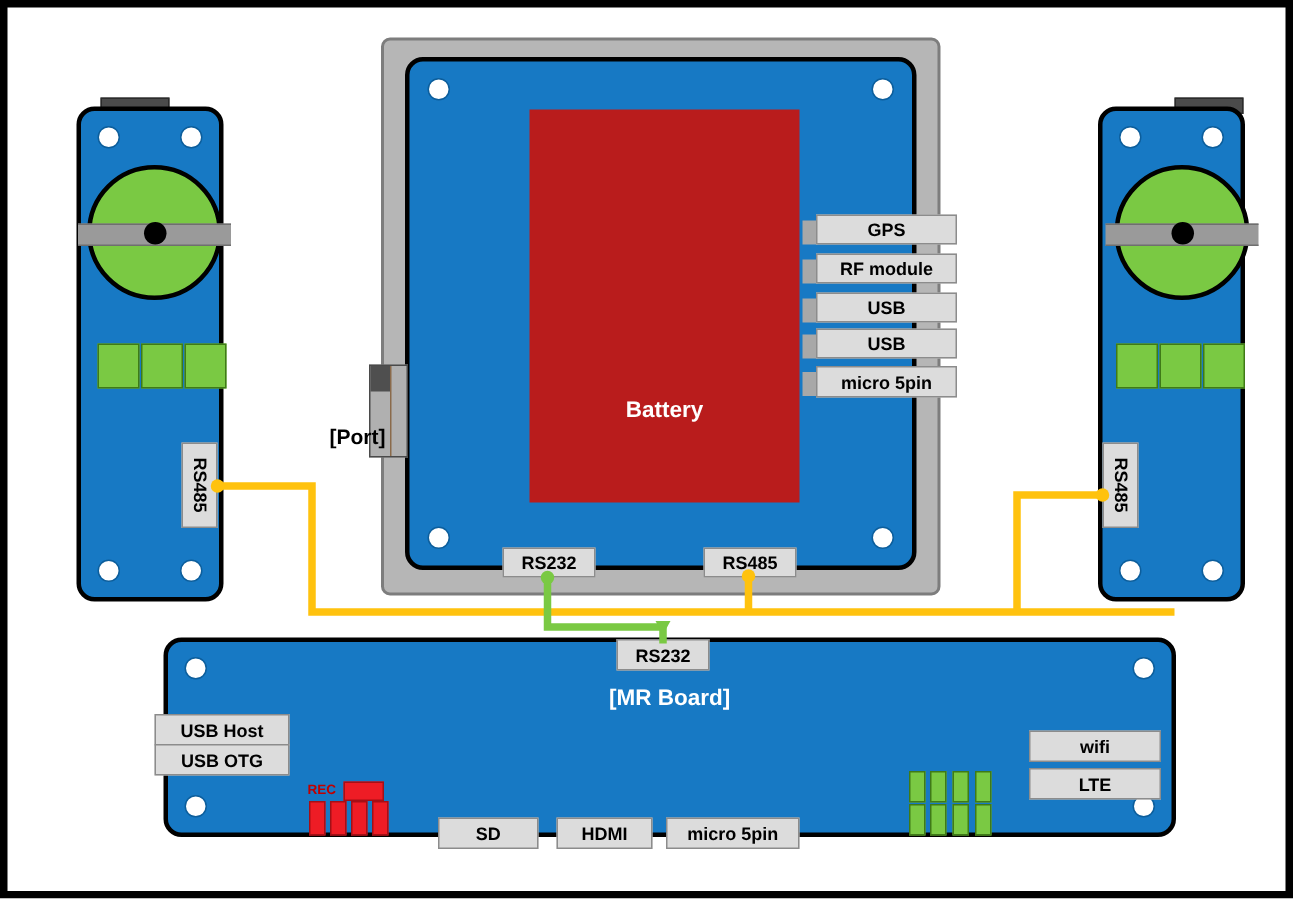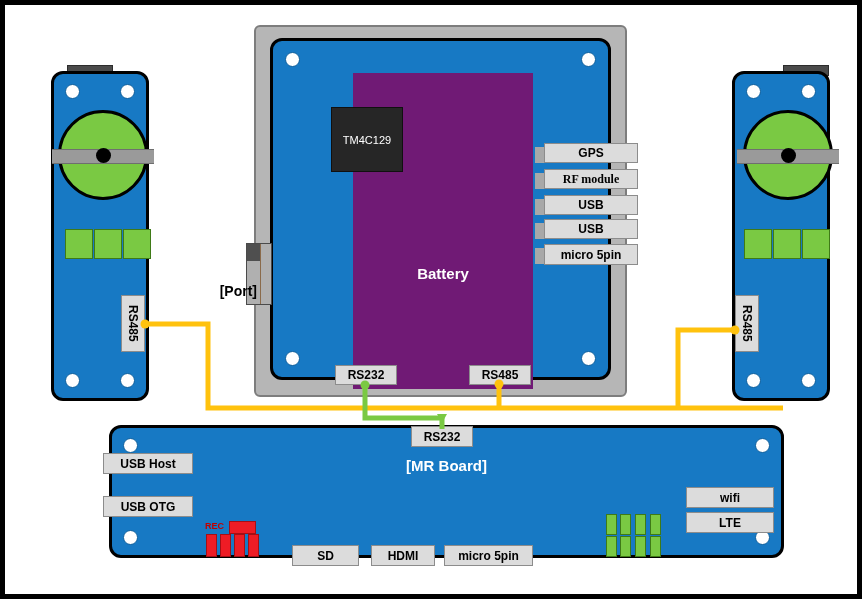--- a/index.html
+++ b/index.html
@@ -40,22 +40,22 @@
   #controller-board{
     left:265px;top:33px;width:341px;height:342px;
   }
   .ctrl-title{
     position:absolute;left:0;right:0;top:40px;
     text-align:center;color:#ffffff;
     font-size:16px;font-weight:bold;
     letter-spacing:.3px;
   }
   #battery{
-    left:348px;top:68px;width:180px;height:316px;
-    background:#701a75;
+    left:348px;top:68px;width:180px;height:262px;
+    background:#b91c1c;
   }
   .battery-label{
     position:absolute;left:0;right:0;top:192px;
     text-align:center;color:#ffffff;
     font-size:15px;font-weight:bold;
   }
   #mcu-tm4c{
     left:326px;top:102px;width:72px;height:65px;
     background:#262626;
     border:1px solid #101010;
@@ -73,21 +73,21 @@
     text-align:center;
     white-space:nowrap;
   }
   .port-v{
     writing-mode:vertical-rl;
     text-orientation:mixed;
   }
 
   
   #port-gps{left:539px;top:138px;width:94px;height:20px;}
-  #port-rf{left:539px;top:164px;width:94px;height:20px;font-family:Liberation Serif, serif;}
+  #port-rf{left:539px;top:164px;width:94px;height:20px;}
   #port-usb1{left:539px;top:190px;width:94px;height:20px;}
   #port-usb2{left:539px;top:214px;width:94px;height:20px;}
   #port-micro5{left:539px;top:239px;width:94px;height:21px;}
   .port-stub{
     position:absolute;
     background:#a8a8a8;
     width:10px;
   }
 
   
@@ -166,21 +166,21 @@
     text-align:center;color:#ffffff;
     font-size:15px;font-weight:bold;
   }
   #chip-arm{
     left:402px;top:458px;width:67px;height:63px;
     background:#262626;border:1px solid #101010;
     color:#ffffff;font-size:10.5px;line-height:1.15;
     display:flex;align-items:center;justify-content:center;
     text-align:center;
   }
-  #port-usbhost{left:98px;top:448px;width:90px;height:21px;}
+  #port-usbhost{left:98px;top:471px;width:90px;height:21px;}
   #port-usbotg{left:98px;top:491px;width:90px;height:21px;}
   #port-wifi{left:681px;top:482px;width:88px;height:21px;}
   #port-lte{left:681px;top:507px;width:88px;height:21px;}
   #port-sd{left:287px;top:540px;width:67px;height:21px;}
   #port-hdmi{left:366px;top:540px;width:64px;height:21px;}
   #port-micro5-mr{left:439px;top:540px;width:89px;height:21px;}
   #port-rs232-mr{left:406px;top:421px;width:62px;height:21px;}
 
   
   #rec-label{
@@ -230,21 +230,20 @@
     <div class="screw" style="right:12px;top:11px;"></div>
     <div class="screw" style="left:12px;bottom:11px;"></div>
     <div class="screw" style="right:12px;bottom:11px;"></div>
     <div class="ctrl-title">[Controler]</div>
   </div>
 
   <div class="abs" id="battery">
     <div class="battery-label">Battery</div>
   </div>
 
-  <div class="abs" id="mcu-tm4c">TM4C129</div>
 
   <div class="port-stub" style="left:530px;top:142px;height:16px;"></div>
   <div class="port-stub" style="left:530px;top:168px;height:16px;"></div>
   <div class="port-stub" style="left:530px;top:194px;height:16px;"></div>
   <div class="port-stub" style="left:530px;top:218px;height:16px;"></div>
   <div class="port-stub" style="left:530px;top:243px;height:16px;"></div>
 
   <div class="abs port" id="port-gps">GPS</div>
   <div class="abs port" id="port-rf">RF module</div>
   <div class="abs port" id="port-usb1">USB</div>

